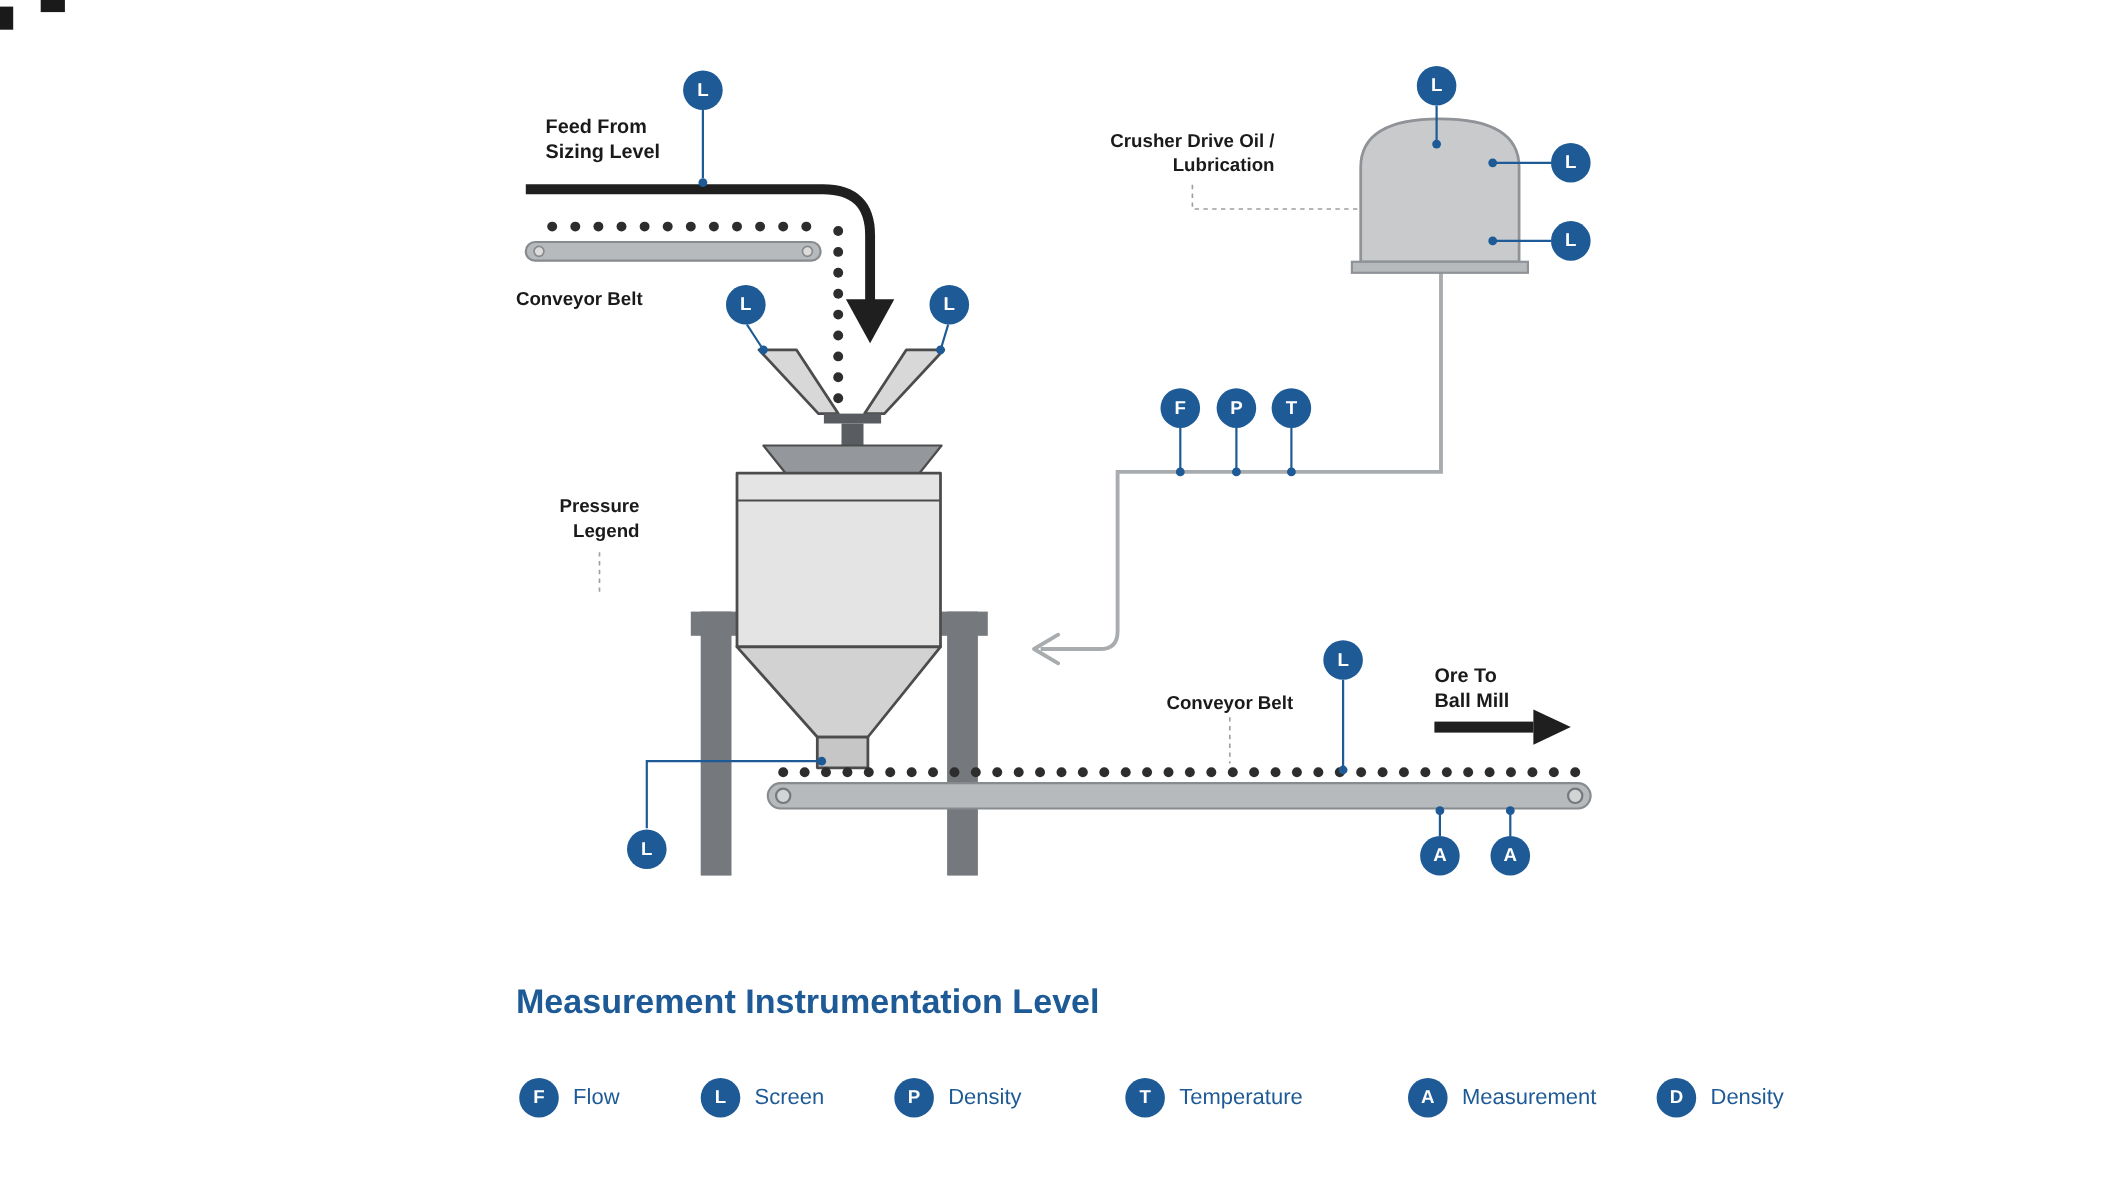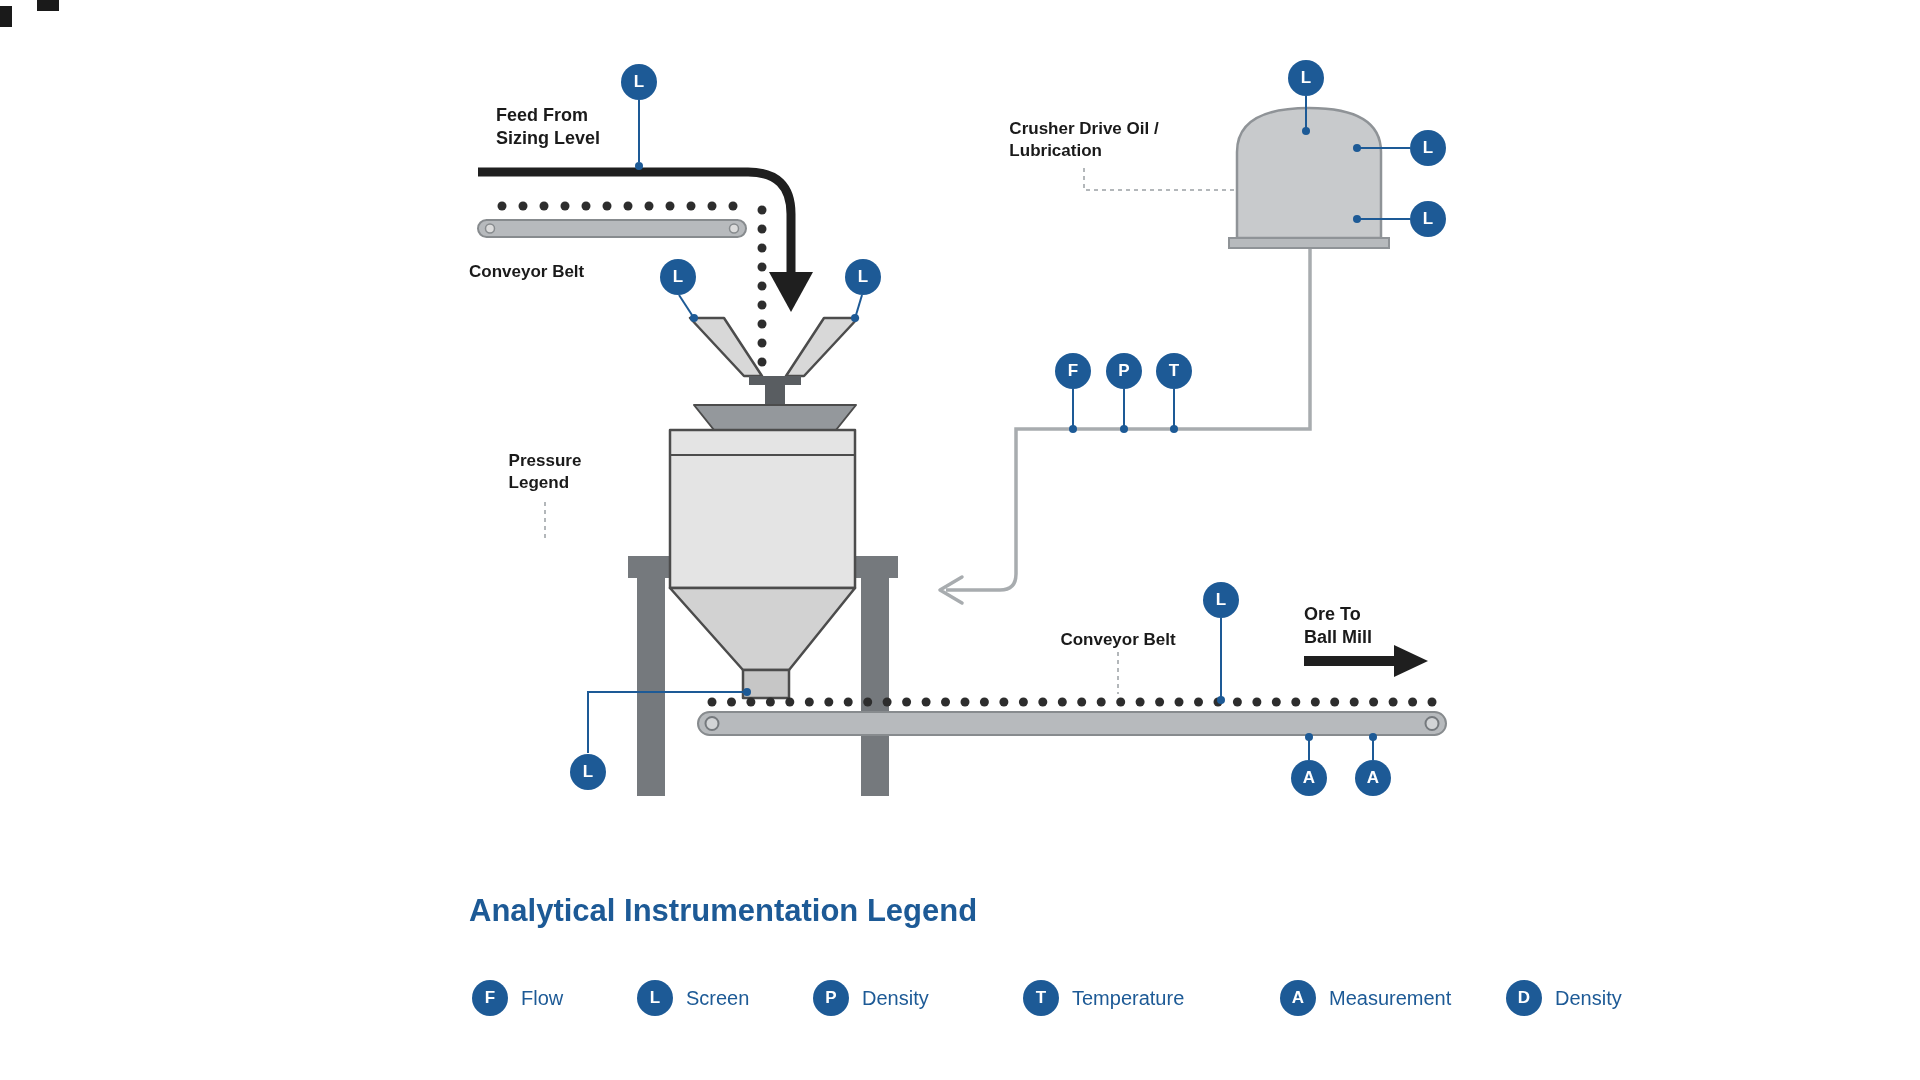--- a/index.html
+++ b/index.html
@@ -12,21 +12,21 @@
   .badge {
     position: absolute; width: 36px; height: 36px; border-radius: 50%;
     background: #1d5a96; color: #ffffff;
     display: flex; align-items: center; justify-content: center;
     font-size: 17px; font-weight: 700;
   }
   .label {
     position: absolute; color: #1a1a1a;
     font-size: 17px; font-weight: 700; line-height: 1.3; white-space: nowrap;
   }
-  .label.center { transform: translate(-50%, -50%); text-align: left; }
+  .label.center { transform: translate(-50%, -50%); text-align: right; }
   .label.big { font-size: 18px; }
   .legend-title {
     position: absolute; color: #1d5a96;
     font-size: 31px; font-weight: 700; white-space: nowrap;
   }
   .legend-item {
     position: absolute; top: 980px;
     display: flex; align-items: center; gap: 13px;
   }
   .legend-item .badge { position: static; }
@@ -227,21 +227,21 @@
     <div>Lubrication</div>
   </div>
 
   <div class="label center" style="left:1118px; top:640px">Conveyor Belt</div>
 
   <div class="label big" style="left:1304px; top:603px">
     <div>Ore To</div>
     <div>Ball Mill</div>
   </div>
 
-  <div class="legend-title" style="left:469px; top:893px">Analytical Instrumentation Legend</div>
+  <div class="legend-title" style="left:469px; top:893px">Measurement Instrumentation Level</div>
 
   <div class="legend-item" style="left:472px">
     <div class="badge">F</div>
     <div class="legend-label">Flow</div>
   </div>
   <div class="legend-item" style="left:637px">
     <div class="badge">L</div>
     <div class="legend-label">Screen</div>
   </div>
   <div class="legend-item" style="left:813px">

